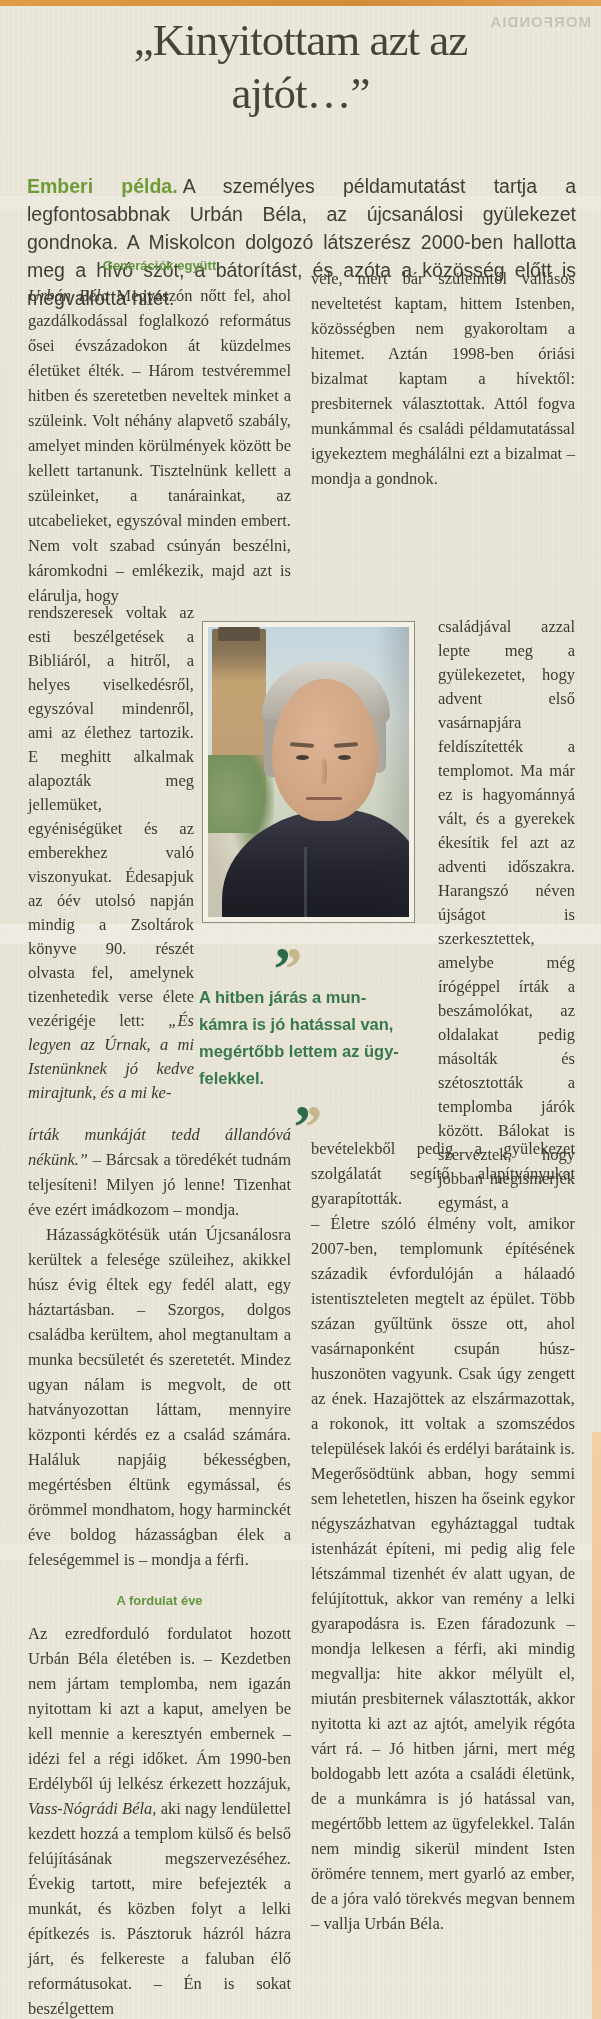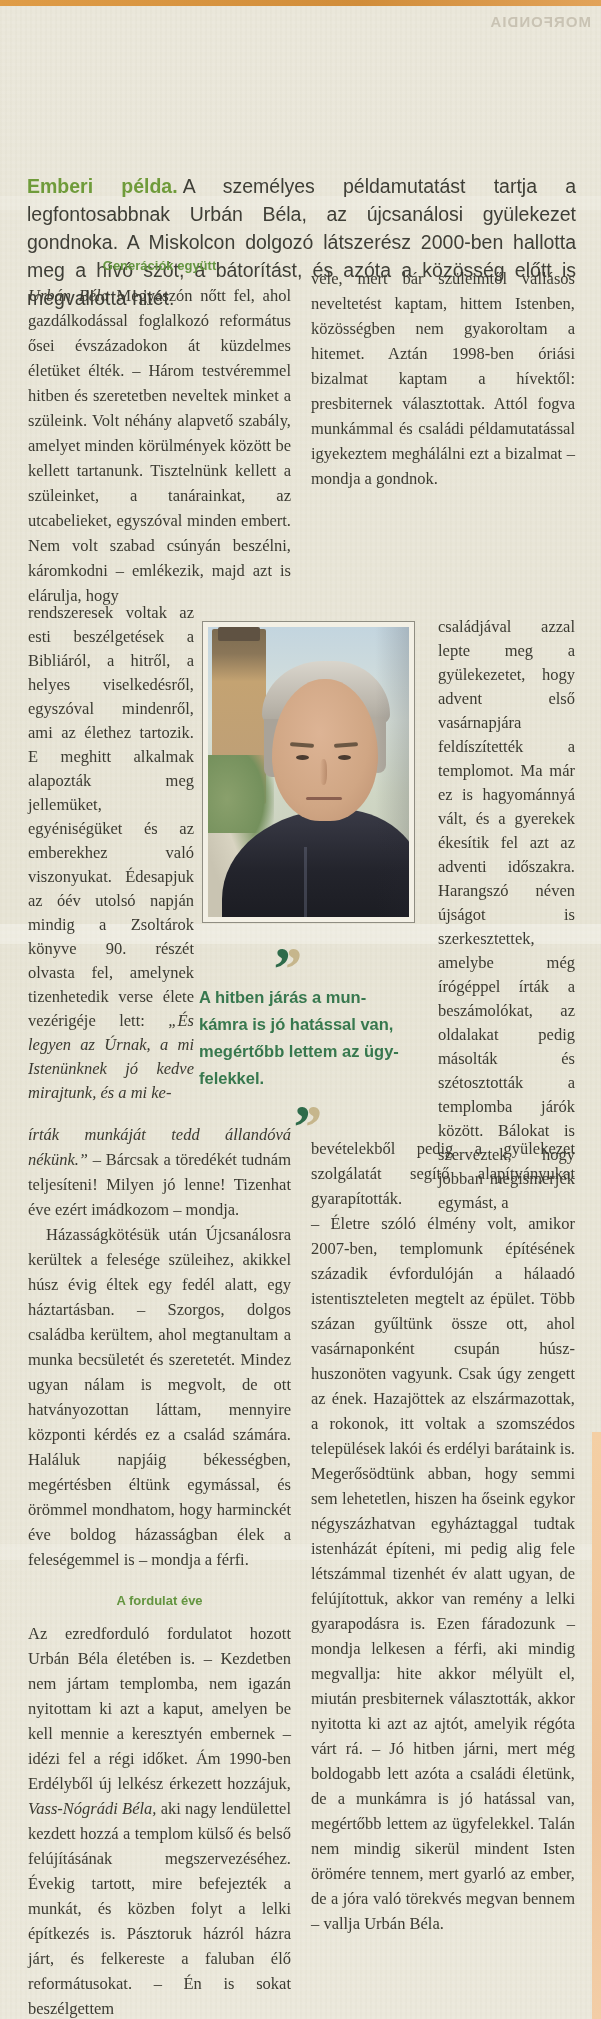--- a/index.html
+++ b/index.html
@@ -130,20 +130,22 @@
 <div class="page">
 
   <div class="top-strip"></div>
   <div class="band band1"></div>
   <div class="band band2"></div>
   <div class="band band3"></div>
   <div class="right-strip"></div>
 
   <div class="bleed">MORFONDIA</div>
 
+  <h1 class="title" style="margin:0;font-weight:normal;">„Kinyitottam azt az
+ajtót…”</h1>
 
   <p class="lead"><span class="kicker">Emberi példa.</span><span>A személyes példamutatást tartja a legfontosabbnak Urbán Béla, az újcsanálosi gyülekezet gondnoka. A Miskolcon dolgozó látszerész 2000-ben hallotta meg a hívó szót, a bátorítást, és azóta a közösség előtt is megvallotta hitét.</span></p>
 
   <div class="b1h">
     <div class="sec-heading">Generációk együtt</div>
   </div>
 
   <div class="body-block b1">
     <p><span class="ital">Urbán Béla</span><span> Megyaszón nőtt fel, ahol gazdálkodással foglalkozó református ősei évszázadokon át küzdelmes életüket élték. – Három testvéremmel hitben és szeretetben neveltek minket a szüleink. Volt néhány alapvető szabály, amelyet minden körülmények között be kellett tartanunk. Tisztelnünk kellett a szüleinket, a tanárainkat, az utcabelieket, egyszóval minden embert. Nem volt szabad csúnyán beszélni, káromkodni – emlékezik, majd azt is elárulja, hogy</span></p>
   </div>

